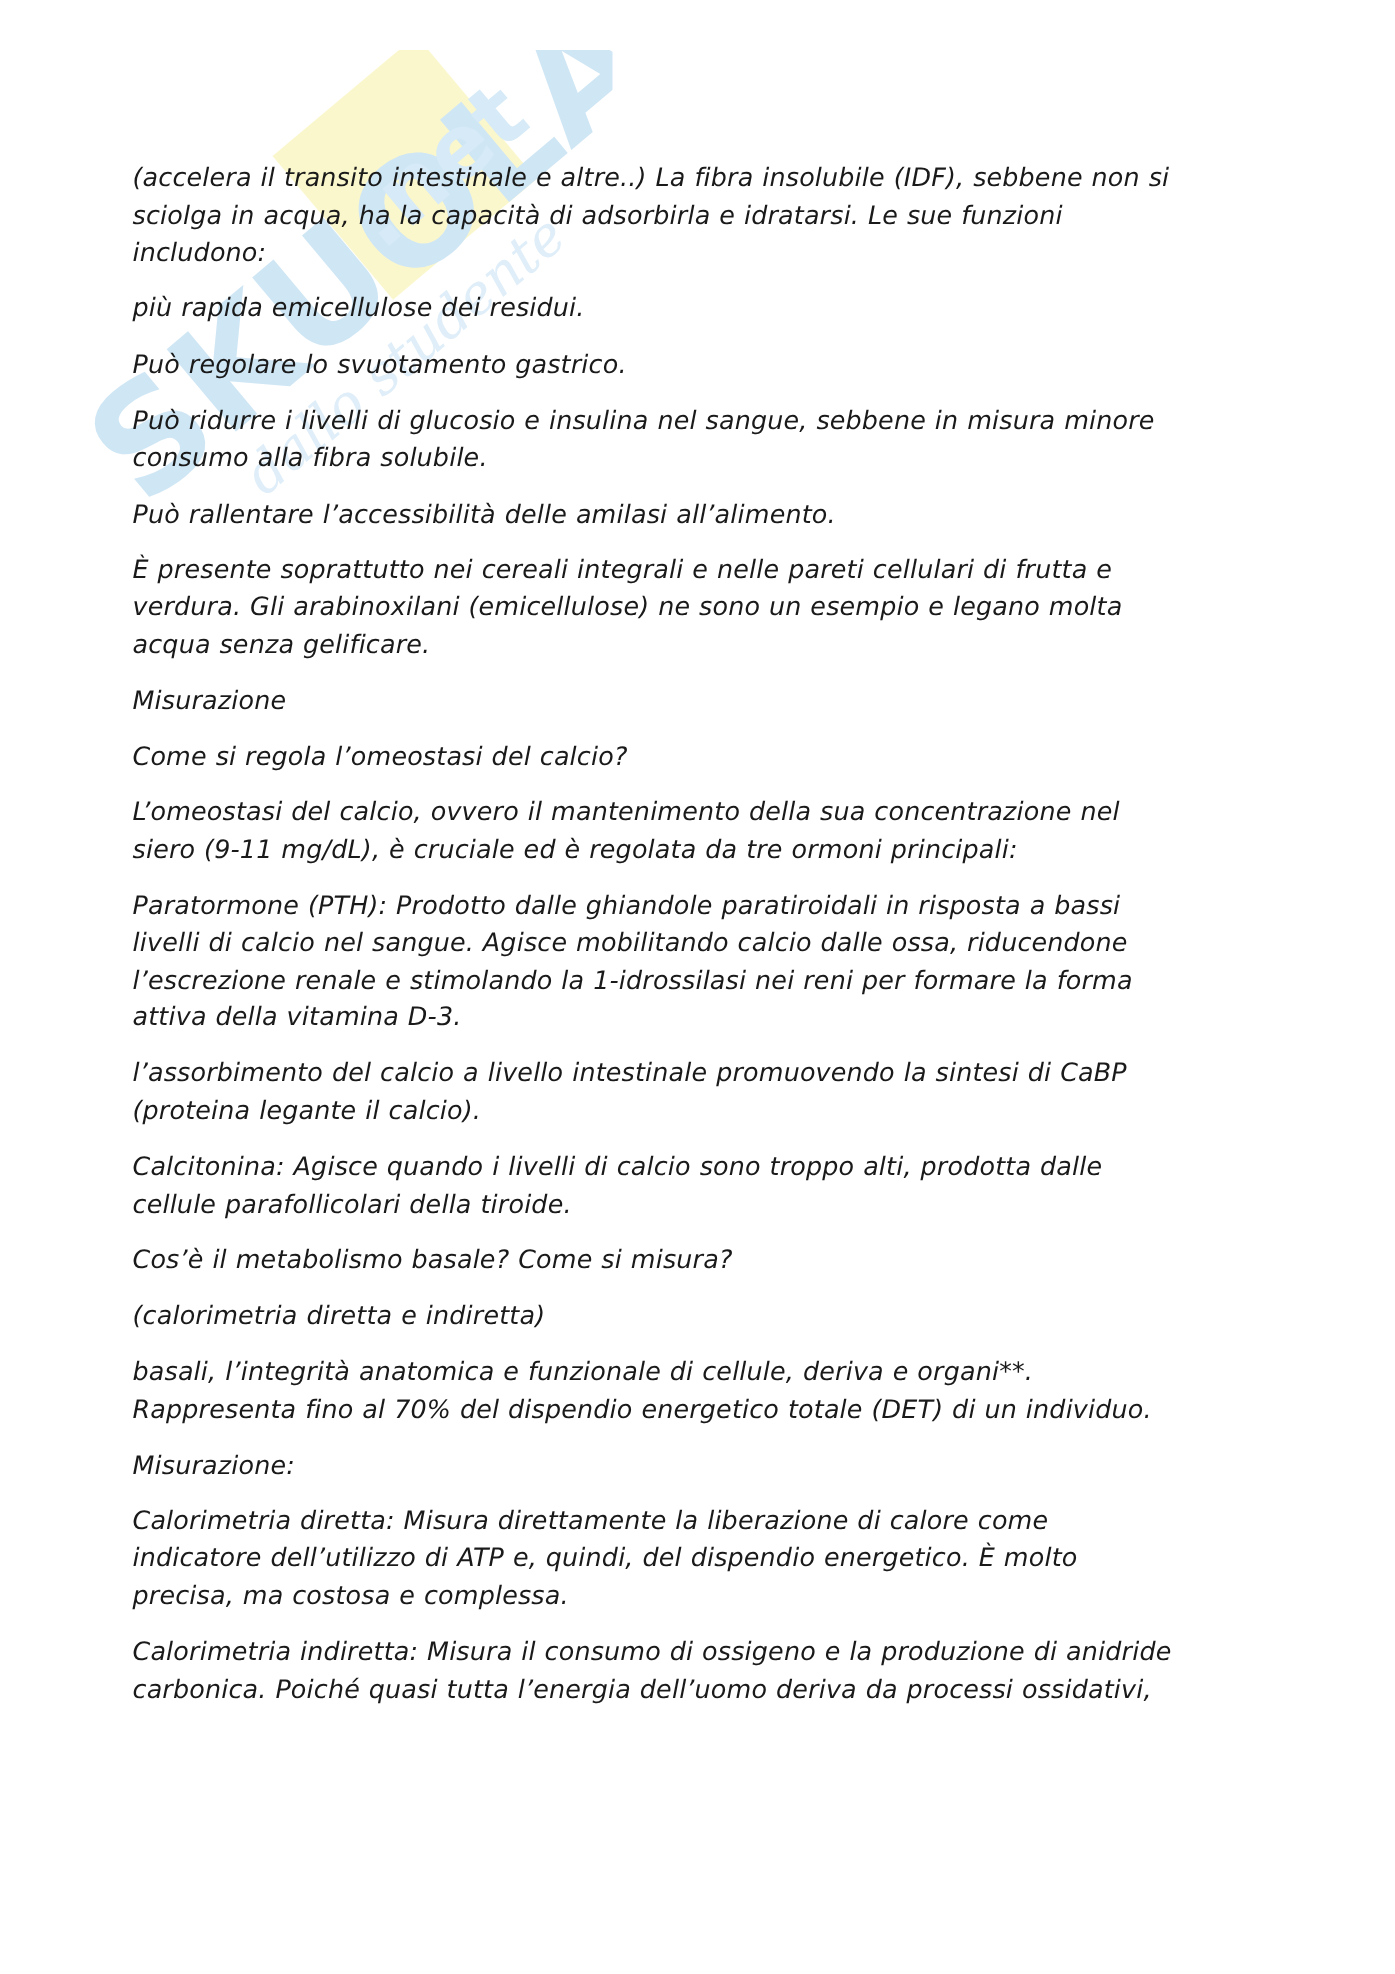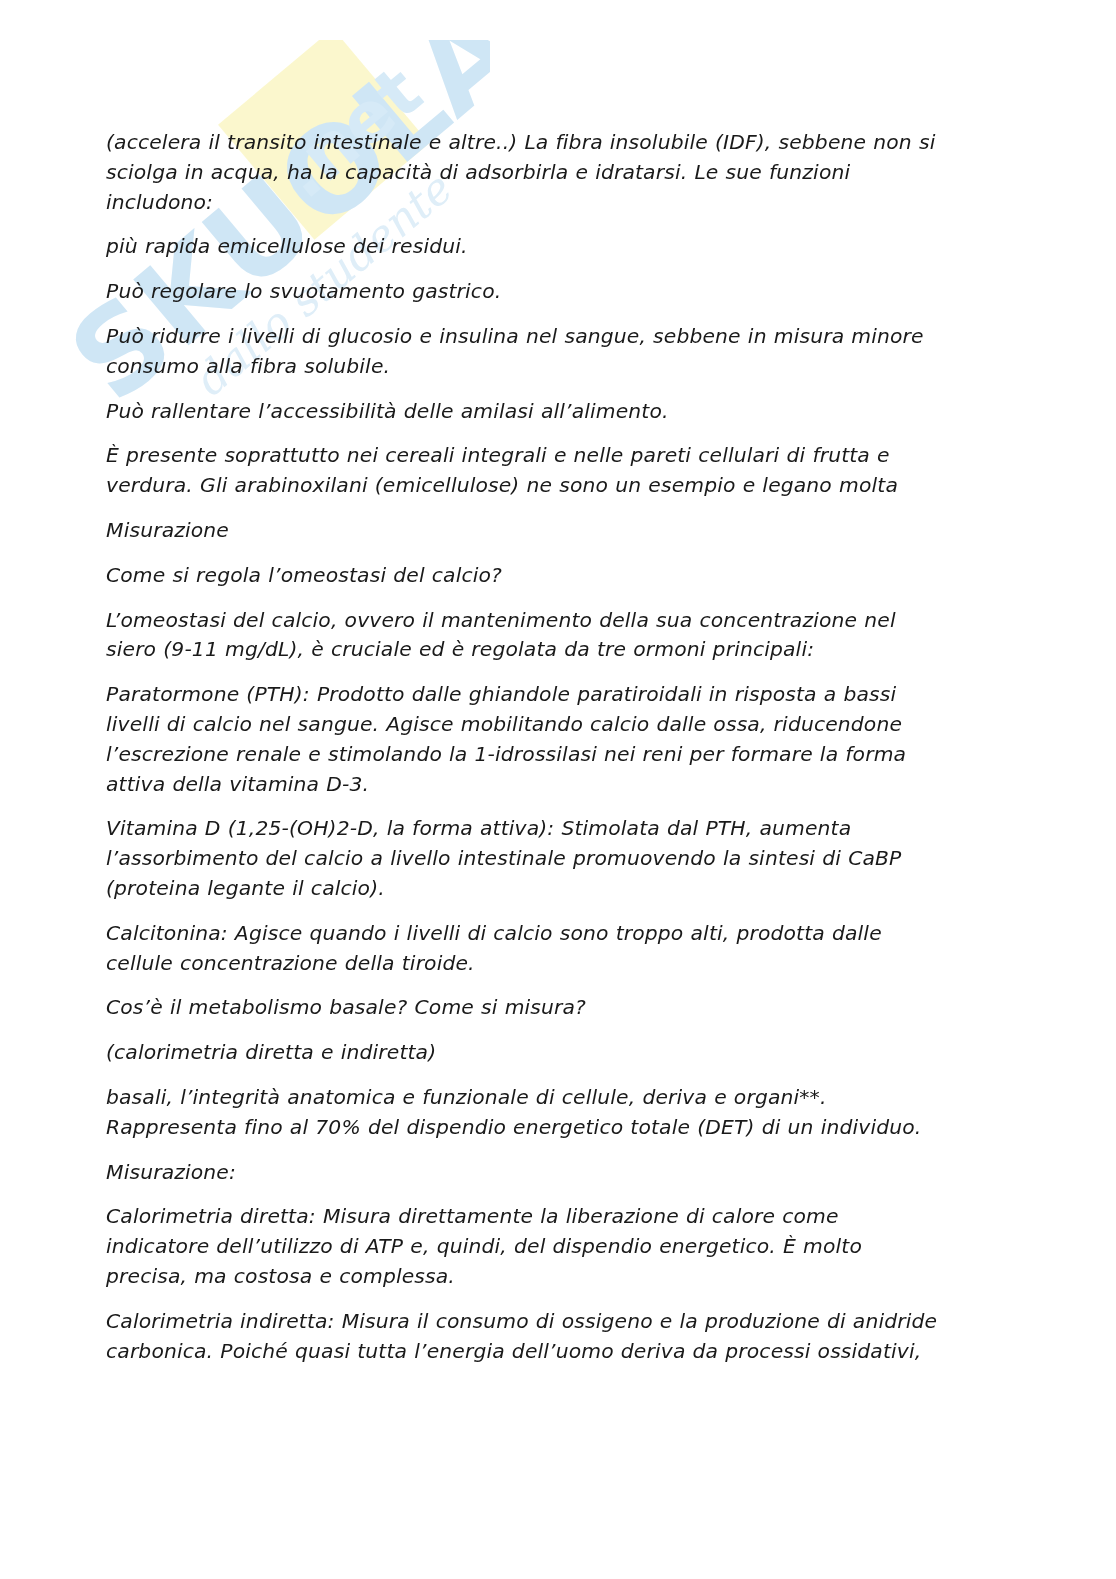--- a/index.html
+++ b/index.html
@@ -77,45 +77,45 @@
   <p class="para">
     <span class="ln">Può ridurre i livelli di glucosio e insulina nel sangue, sebbene in misura minore</span>
     <span class="ln">consumo alla fibra solubile.</span>
   </p>
   <p class="para">
     <span class="ln">Può rallentare l’accessibilità delle amilasi all’alimento.</span>
   </p>
   <p class="para">
     <span class="ln">È presente soprattutto nei cereali integrali e nelle pareti cellulari di frutta e</span>
     <span class="ln">verdura. Gli arabinoxilani (emicellulose) ne sono un esempio e legano molta</span>
+    <span class="ln">acqua senza gelificare.</span>
   </p>
   <p class="para">
     <span class="ln">Misurazione</span>
   </p>
   <p class="para">
     <span class="ln">Come si regola l’omeostasi del calcio?</span>
   </p>
   <p class="para">
     <span class="ln">L’omeostasi del calcio, ovvero il mantenimento della sua concentrazione nel</span>
     <span class="ln">siero (9-11 mg/dL), è cruciale ed è regolata da tre ormoni principali:</span>
   </p>
   <p class="para">
     <span class="ln">Paratormone (PTH): Prodotto dalle ghiandole paratiroidali in risposta a bassi</span>
     <span class="ln">livelli di calcio nel sangue. Agisce mobilitando calcio dalle ossa, riducendone</span>
     <span class="ln">l’escrezione renale e stimolando la 1-idrossilasi nei reni per formare la forma</span>
     <span class="ln">attiva della vitamina D-3.</span>
   </p>
   <p class="para">
-    <span class="ln">Vitamina D (1,25-(OH)2-D, la forma attiva): Stimolata dal PTH, aumenta</span>
     <span class="ln">l’assorbimento del calcio a livello intestinale promuovendo la sintesi di CaBP</span>
     <span class="ln">(proteina legante il calcio).</span>
   </p>
   <p class="para">
     <span class="ln">Calcitonina: Agisce quando i livelli di calcio sono troppo alti, prodotta dalle</span>
-    <span class="ln">cellule concentrazione della tiroide.</span>
+    <span class="ln">cellule parafollicolari della tiroide.</span>
   </p>
   <p class="para">
     <span class="ln">Cos’è il metabolismo basale? Come si misura?</span>
   </p>
   <p class="para">
     <span class="ln">(calorimetria diretta e indiretta)</span>
   </p>
   <p class="para">
     <span class="ln">basali, l’integrità anatomica e funzionale di cellule, deriva e organi**.</span>
     <span class="ln">Rappresenta fino al 70% del dispendio energetico totale (DET) di un individuo.</span>

